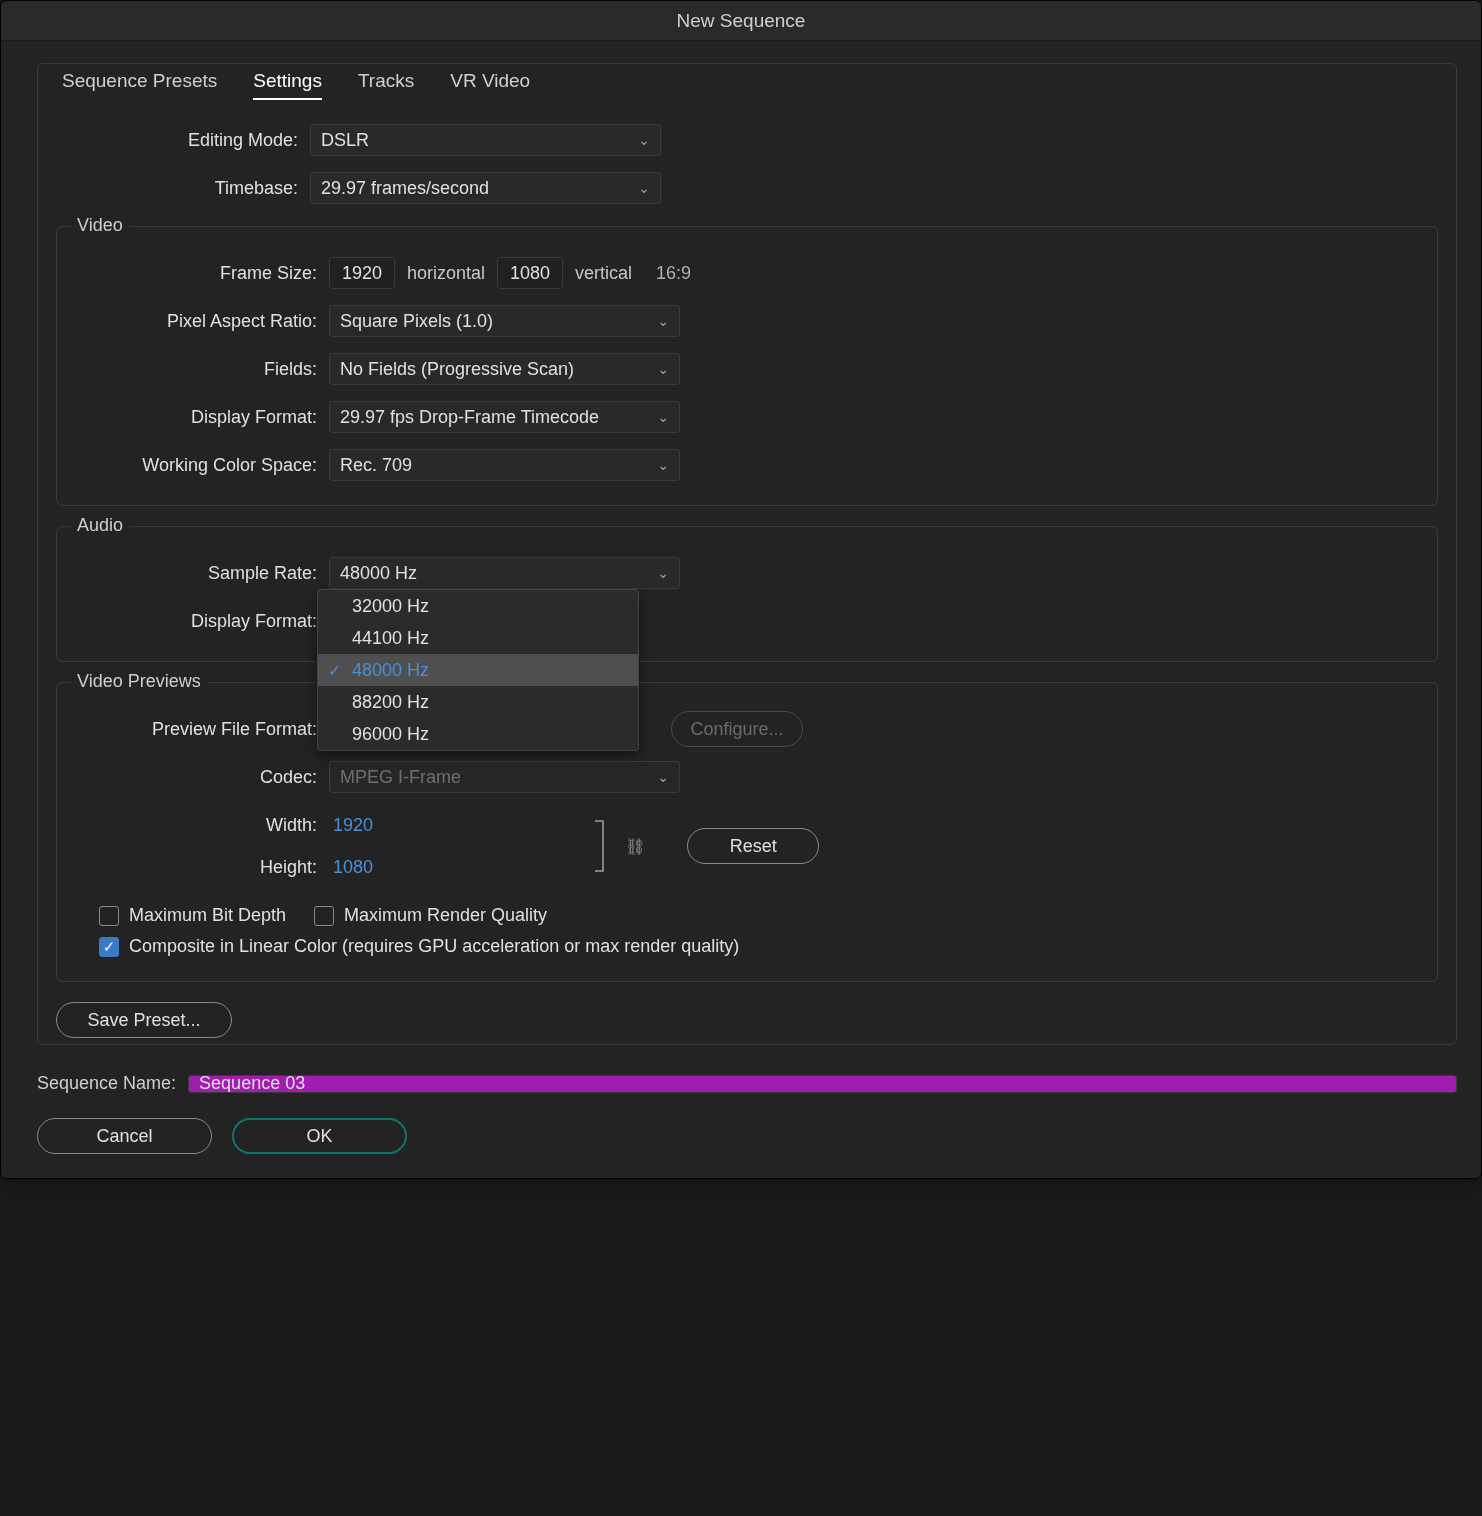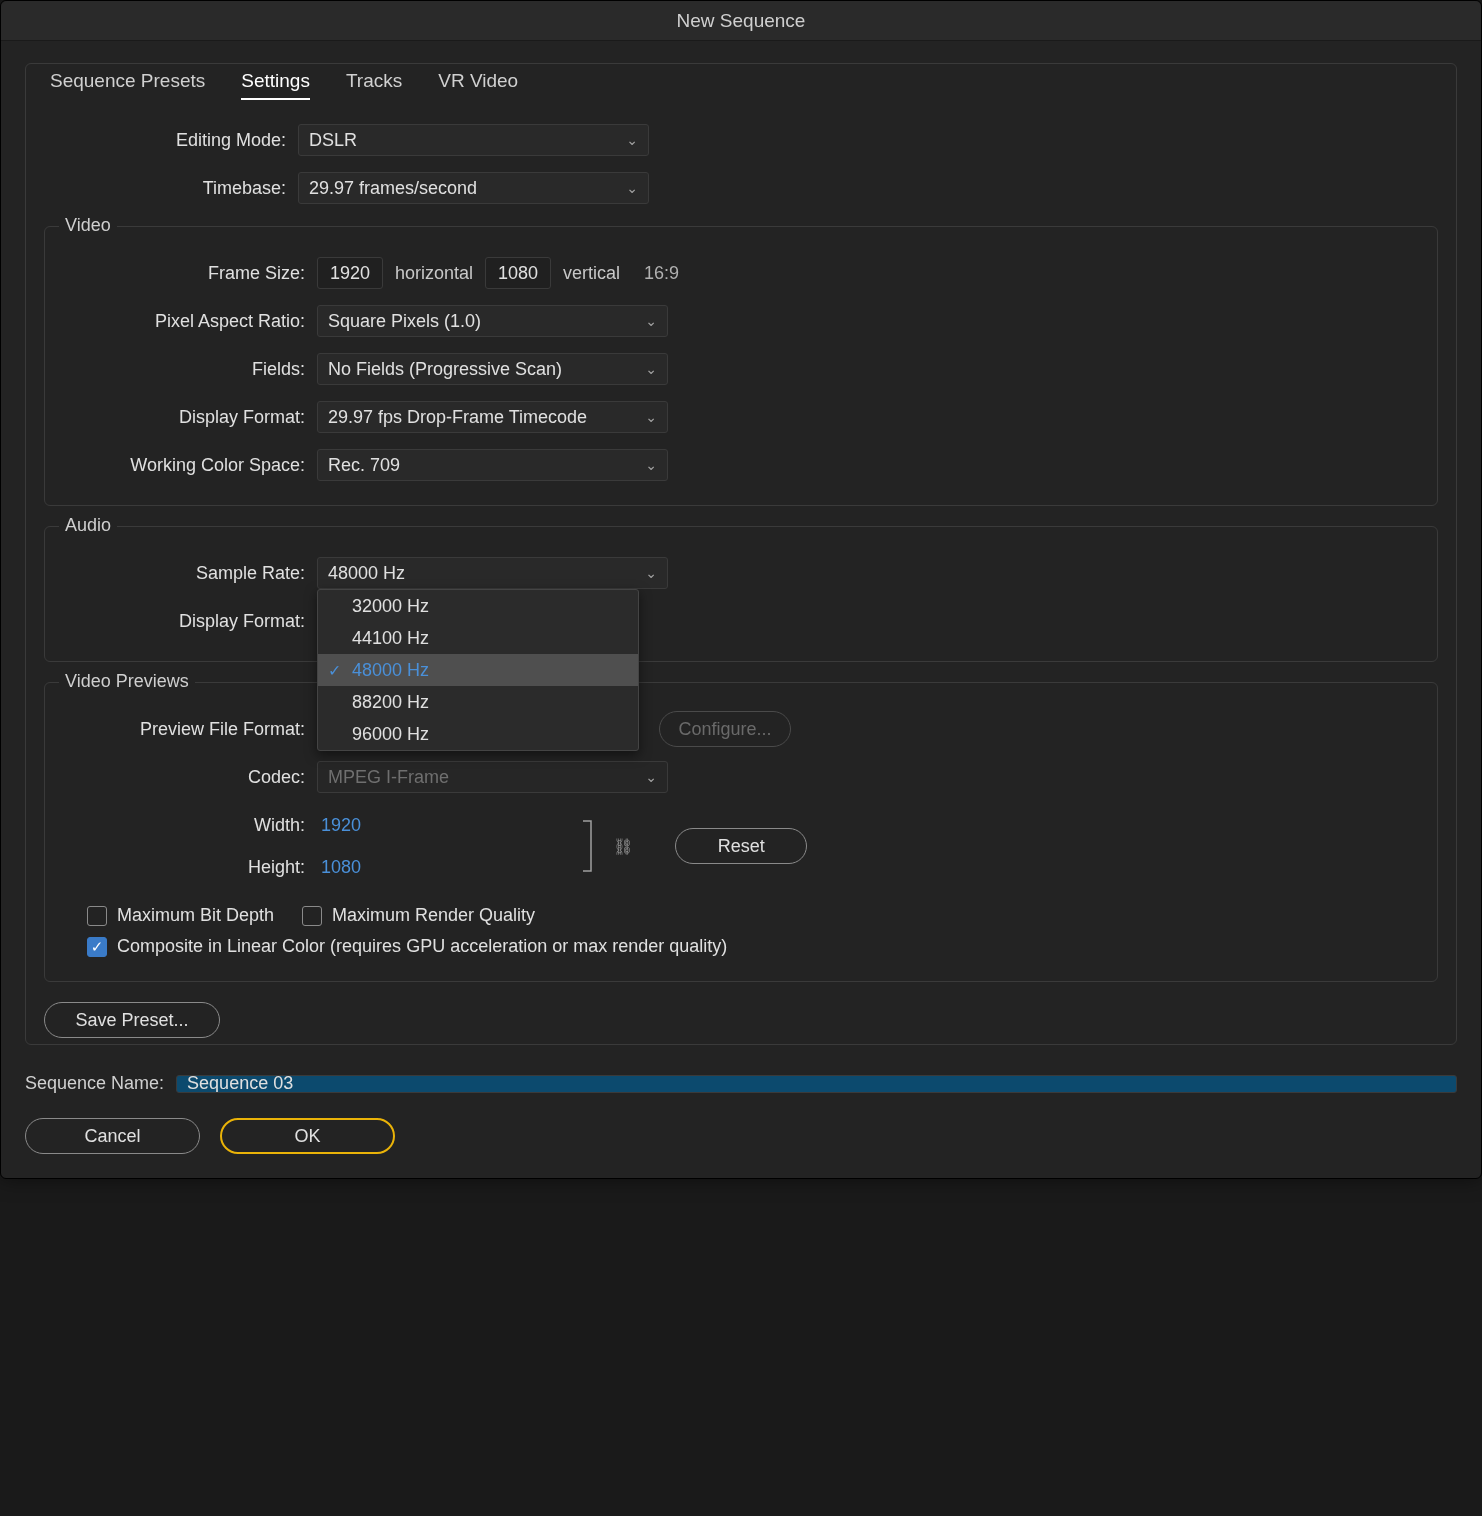--- a/index.html
+++ b/index.html
@@ -24,21 +24,21 @@
     display: flex;
     align-items: center;
     justify-content: center;
     font-size: 19px;
     color: #cfcfcf;
     background: #2a2a2a;
     border-bottom: 1px solid #1a1a1a;
     border-radius: 6px 6px 0 0;
   }
   .body {
-    padding: 22px 24px 24px 24px;
+    padding: 22px 24px 24px 36px;
   }
   .group {
     border: 1px solid #3a3a3a;
     border-radius: 6px;
     padding: 14px 18px 18px 18px;
     margin-bottom: 20px;
     position: relative;
   }
   .group-legend {
     position: absolute;
@@ -125,21 +125,21 @@
     display: inline-flex;
     align-items: center;
     justify-content: center;
   }
   .btn-pill.disabled {
     color: #6a6a6a;
     border-color: #4a4a4a;
     cursor: default;
   }
   .btn-primary {
-    border: 2px solid #eab308;
+    border: 2px solid #0f766e;
   }
   .checkbox-row {
     display: flex;
     align-items: center;
     gap: 10px;
     margin-top: 8px;
     padding-left: 24px;
     flex-wrap: wrap;
   }
   .cb {
@@ -159,21 +159,21 @@
   .seq-name-row {
     display: flex;
     align-items: center;
     gap: 12px;
     margin-top: 28px;
     margin-bottom: 24px;
   }
   .seq-name-input {
     flex: 1;
     height: 18px;
-    background: #0c4a6e;
+    background: #a21caf;
     border: 1px solid #3a3a3a;
     border-radius: 3px;
     color: #e0e0e0;
     padding: 0 10px;
     font-size: 18px;
   }
   .footer-btns {
     display: flex;
     justify-content: flex-start;
     gap: 20px;

